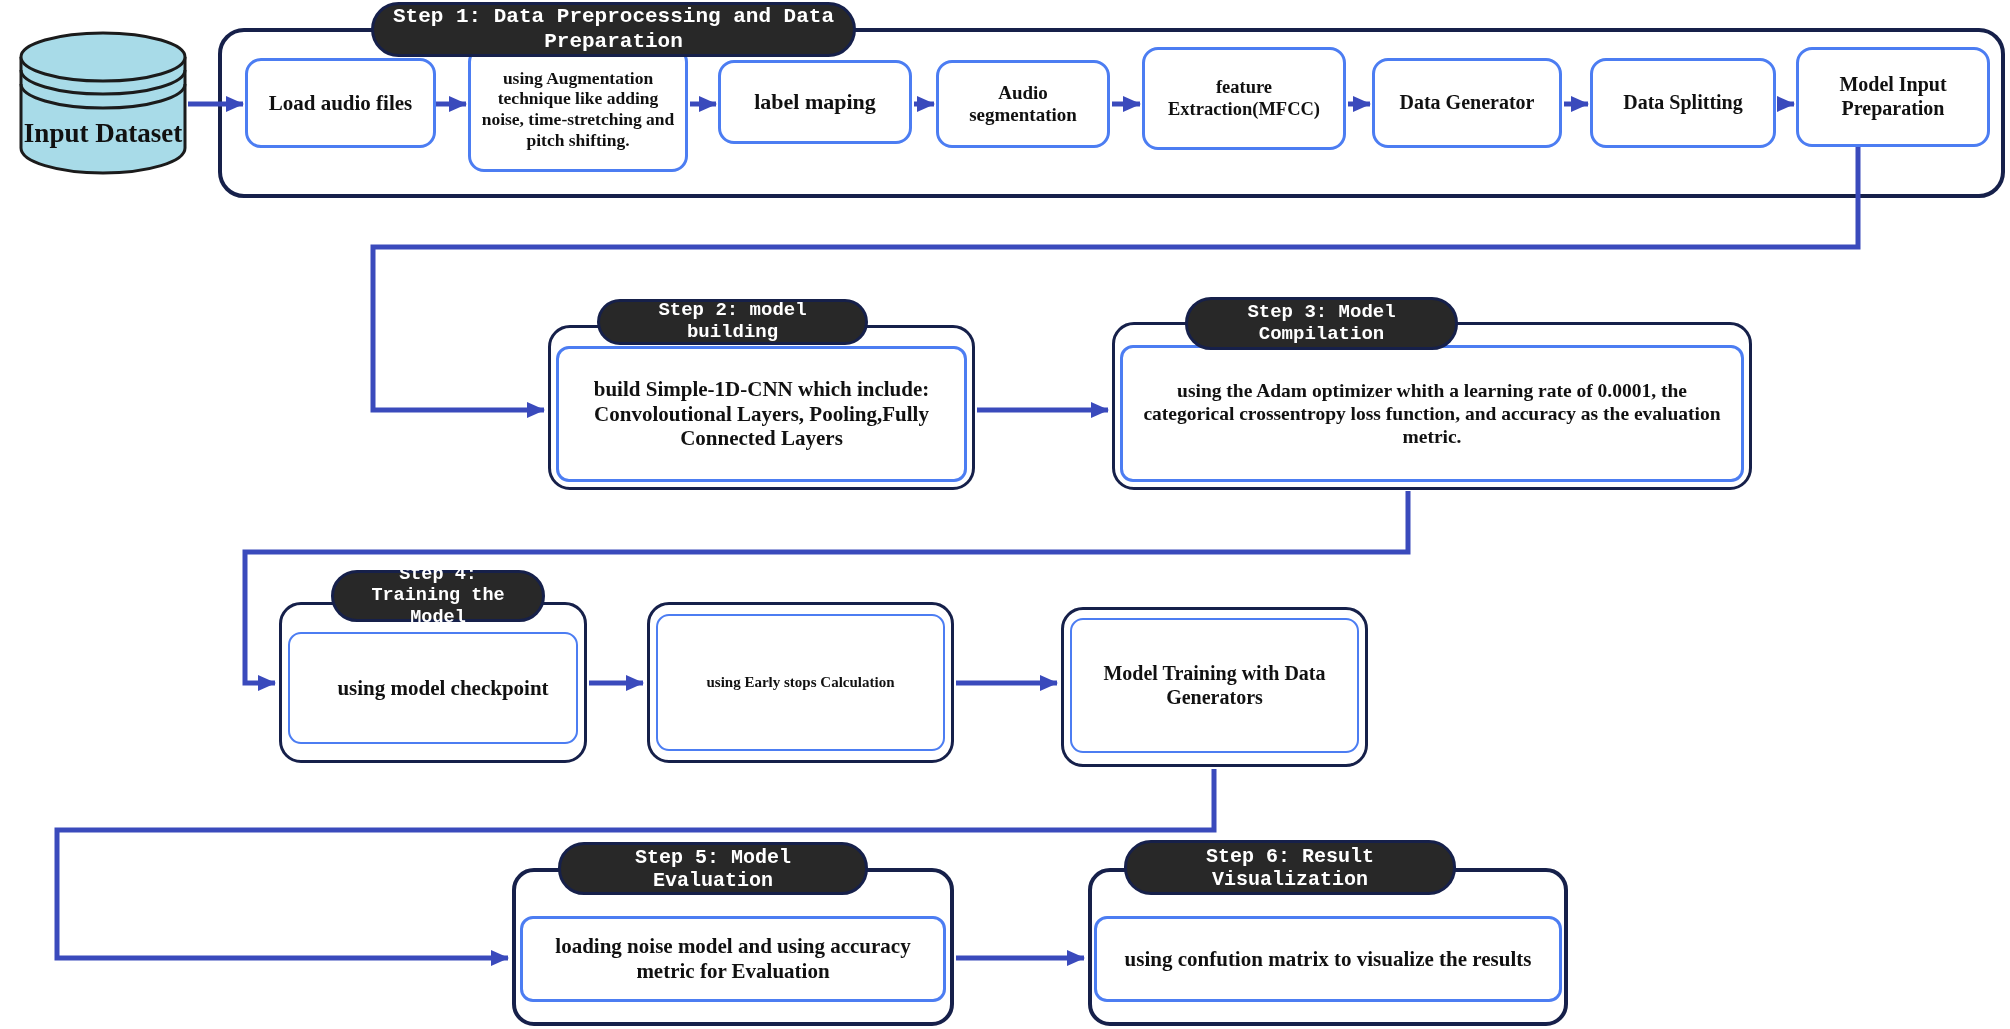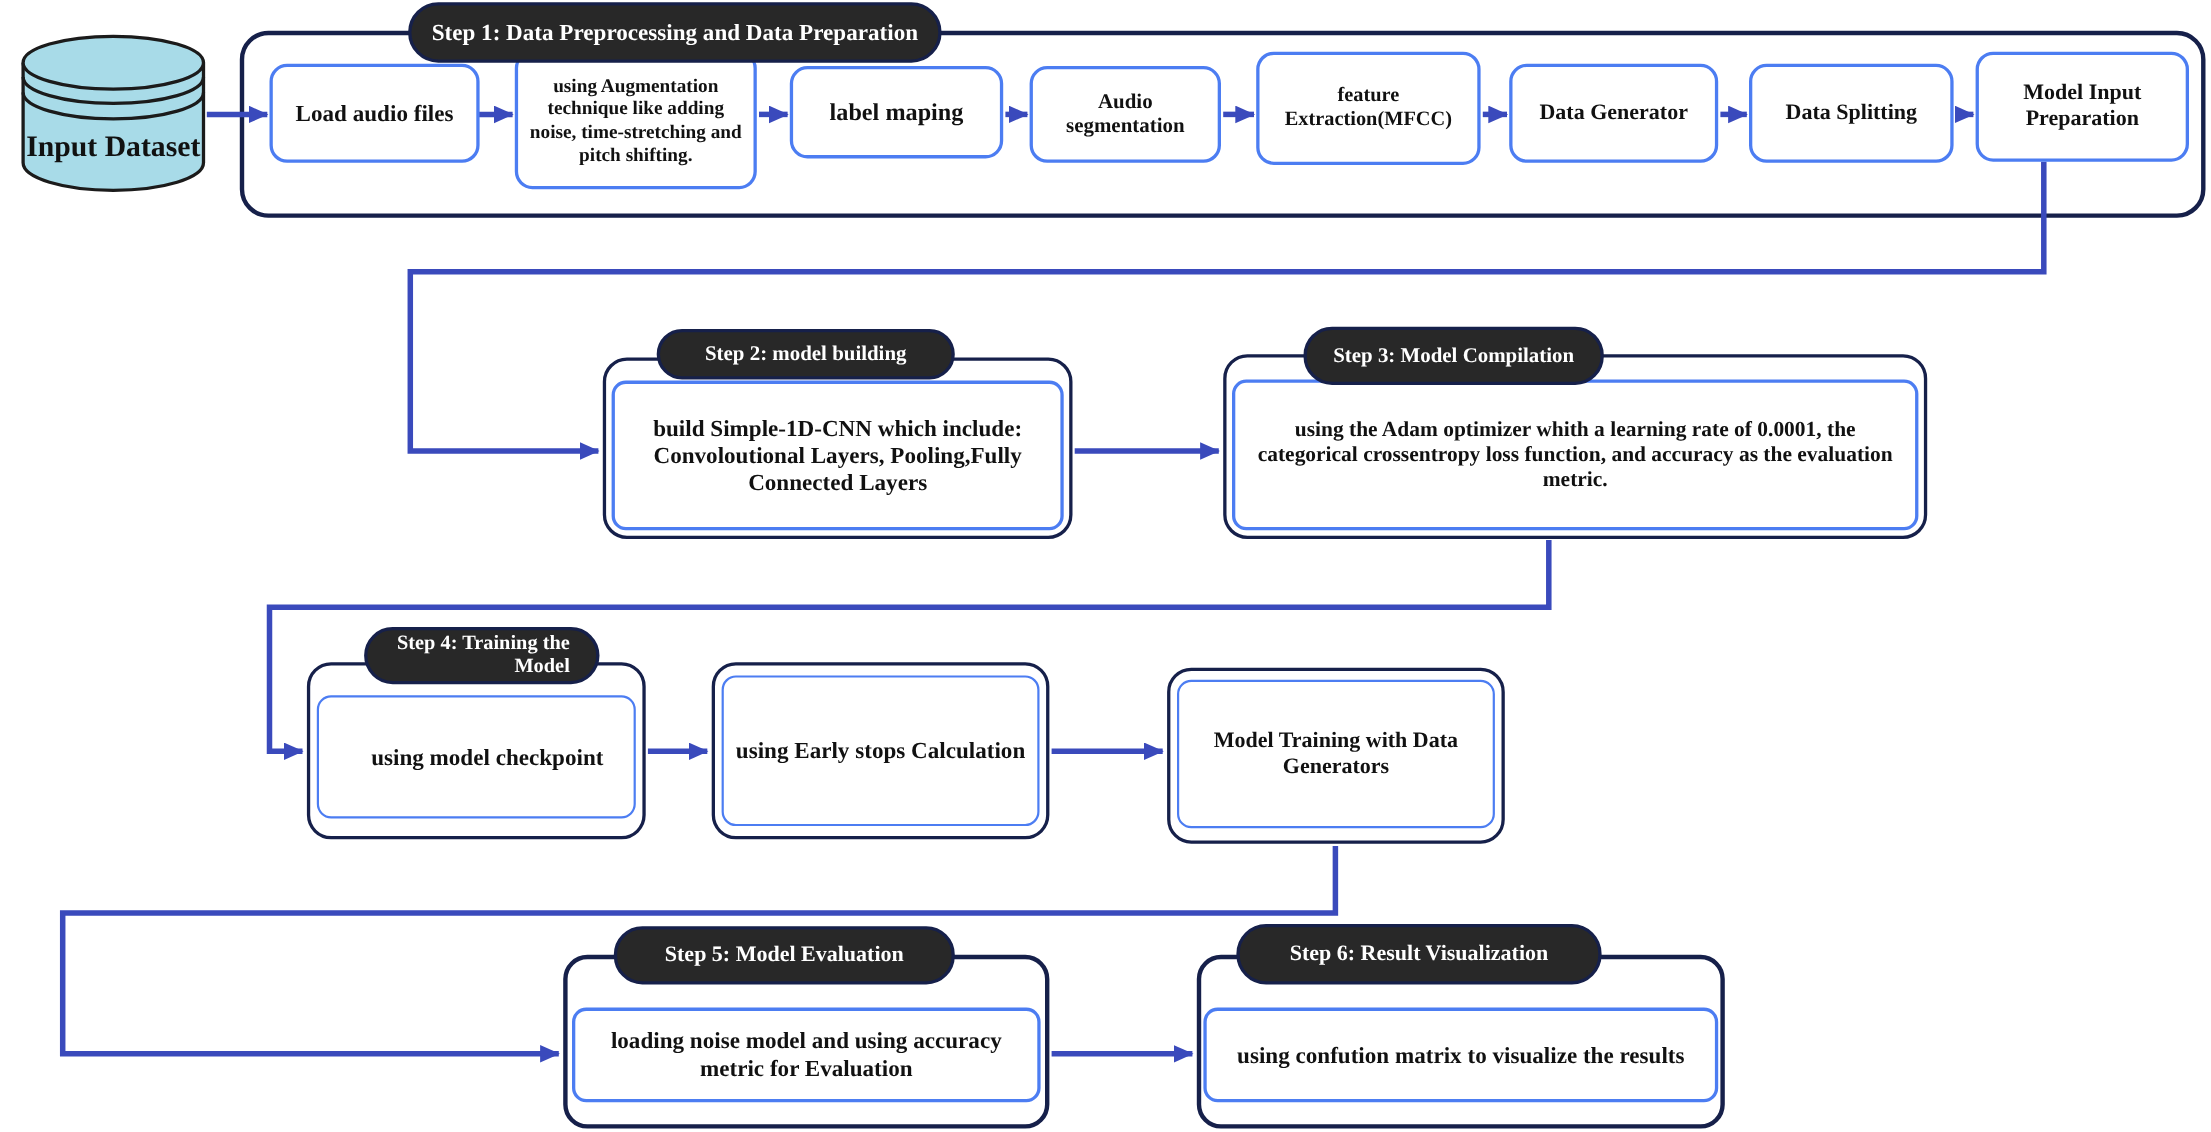--- a/index.html
+++ b/index.html
@@ -30,22 +30,23 @@
   .node{
     border:3px solid var(--box-border);border-radius:16px;
     background:#fff;display:flex;align-items:center;justify-content:center;
     text-align:center;font-weight:bold;line-height:1.18;z-index:3;
     padding:4px 8px;
   }
   .pill{
     background:var(--pill-bg);color:var(--pill-text);
     border:3px solid var(--outer-border);border-radius:28px;
     display:flex;align-items:center;justify-content:center;
-    text-align:right;font-weight:bold;line-height:1.15;z-index:4;
+    text-align:center;font-weight:bold;line-height:1.15;z-index:4;
     padding:2px 10px;
+    font-family:Liberation Mono, monospace;
   }
   .cyl-label{
     display:flex;align-items:center;justify-content:center;text-align:center;
     font-weight:bold;font-size:27px;z-index:3;
   }
 </style>
 </head>
 <body>
 
 <div id="canvas">
@@ -104,21 +105,21 @@
   <div class="abs outer" style="left:1112px;top:322px;width:640px;height:168px;border-width:3px;"></div>
   <div class="abs node" style="left:1120px;top:345px;width:624px;height:137px;font-size:19.5px;border-radius:13px;padding:4px 8px;">using the Adam optimizer whith a learning rate of 0.0001, the categorical crossentropy loss function, and accuracy as the evaluation metric.</div>
   <div class="abs pill" style="left:1185px;top:297px;width:273px;height:53px;font-size:19px;border-radius:26px;">
     <span>Step 3: Model Compilation</span>
   </div>
 
   <div class="abs outer" style="left:279px;top:602px;width:308px;height:161px;border-width:3.5px;"></div>
   <div class="abs node" style="left:288px;top:632px;width:290px;height:112px;font-size:21px;border-width:2.5px;border-radius:13px;padding-left:28px;">using model checkpoint</div>
 
   <div class="abs outer" style="left:647px;top:602px;width:307px;height:161px;border-width:3.5px;"></div>
-  <div class="abs node" style="left:656px;top:614px;width:289px;height:137px;font-size:21px;border-width:2.5px;border-radius:13px;">using Early stops Calculation</div>
+  <div class="abs node" style="left:656px;top:614px;width:289px;height:137px;font-size:15px;border-width:2.5px;border-radius:13px;">using Early stops Calculation</div>
 
   <div class="abs outer" style="left:1061px;top:607px;width:307px;height:160px;border-width:3.5px;"></div>
   <div class="abs node" style="left:1070px;top:618px;width:289px;height:135px;font-size:20px;border-width:2.5px;border-radius:13px;">Model Training with Data Generators</div>
 
   <div class="abs pill" style="left:331px;top:570px;width:214px;height:52px;font-size:18.5px;border-radius:26px;padding:2px 24px;">
     <span>Step 4: Training the Model</span>
   </div>
 
   <div class="abs outer" style="left:512px;top:868px;width:442px;height:158px;"></div>
   <div class="abs node" style="left:520px;top:916px;width:426px;height:86px;font-size:21px;border-radius:13px;">loading noise model and using accuracy metric for Evaluation</div>

